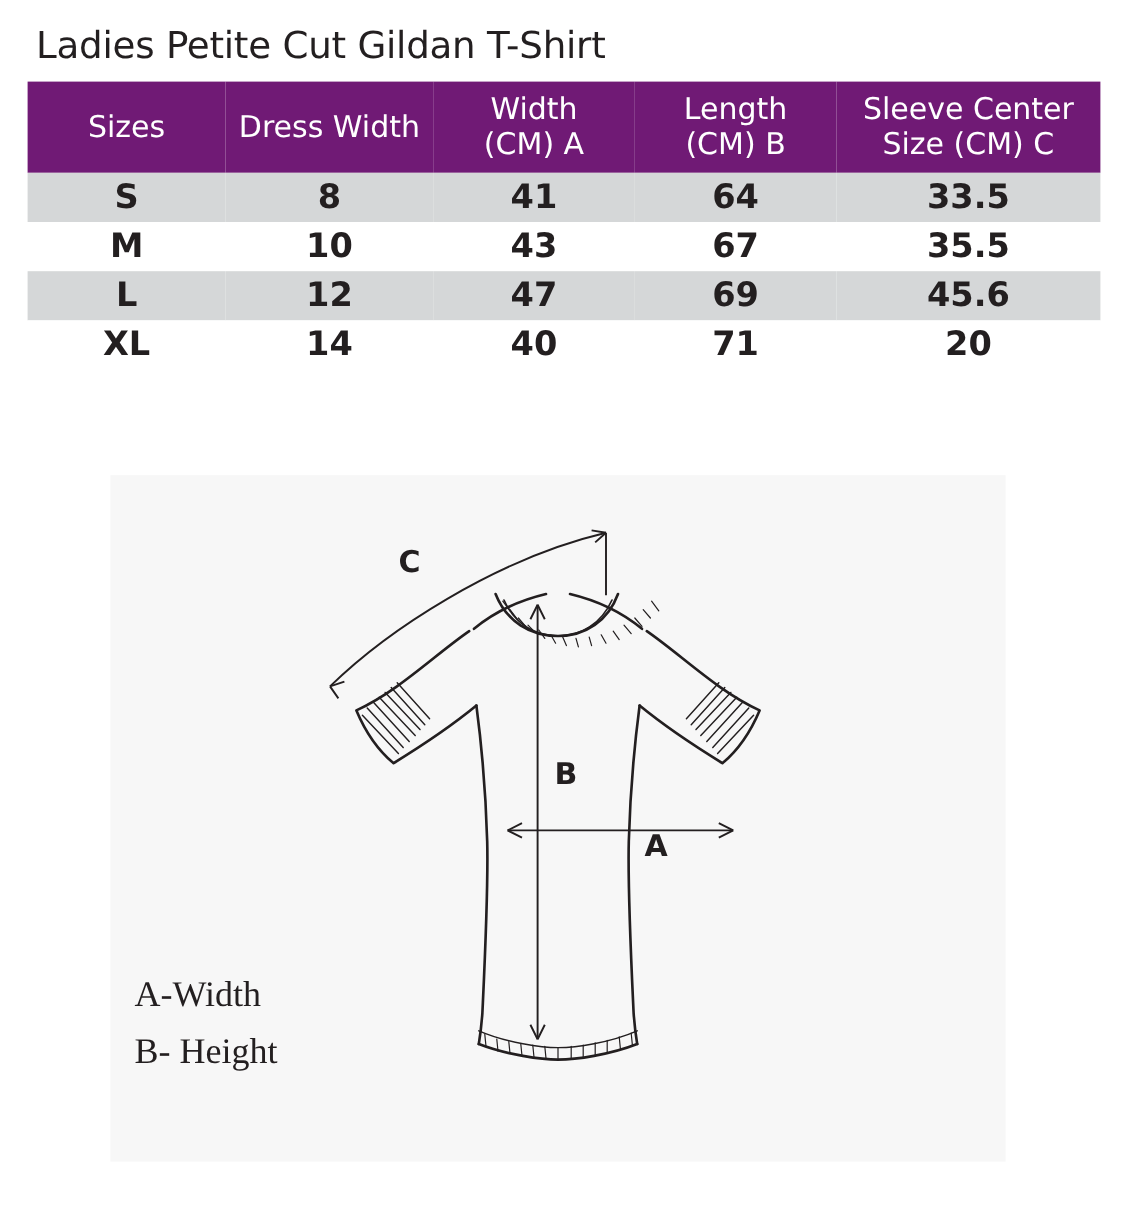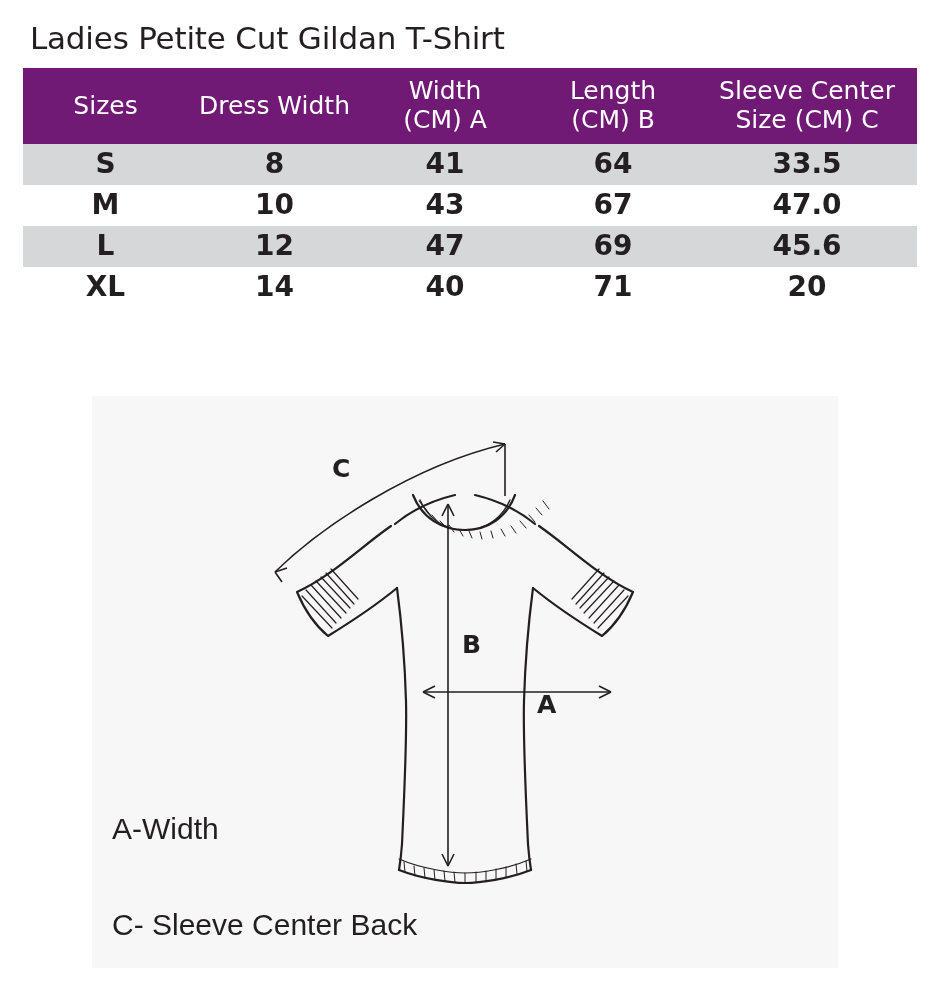--- a/index.html
+++ b/index.html
@@ -76,21 +76,21 @@
     width: 746px;
     height: 572px;
     background: #f7f7f7;
     border: none;
   }
   .legend {
     position: absolute;
     left: 112px;
     font-size: 30px;
     color: #231f20;
-    font-family: Liberation Sans, sans-serif;
+    font-family: Liberation Serif, serif;
     white-space: nowrap;
   }
   .legend.l1 { top: 812px; }
   .legend.l2 { top: 860px; }
   .legend.l3 { top: 908px; }
 
   .svg-wrap {
     position: absolute;
     left: 92px;
     top: 396px;
@@ -150,21 +150,21 @@
         <td>8</td>
         <td>41</td>
         <td>64</td>
         <td>33.5</td>
       </tr>
       <tr class="even">
         <td>M</td>
         <td>10</td>
         <td>43</td>
         <td>67</td>
-        <td>47.0</td>
+        <td>35.5</td>
       </tr>
       <tr class="odd">
         <td>L</td>
         <td>12</td>
         <td>47</td>
         <td>69</td>
         <td>45.6</td>
       </tr>
       <tr class="even">
         <td>XL</td>
@@ -266,15 +266,15 @@
         <path d="M413,48 L413,100"></path>
       </g>
     </svg>
 
     <div class="dim-label dim-a" style="left:445px; top:294px;">A</div>
     <div class="dim-label dim-b" style="left:370px; top:234px;">B</div>
     <div class="dim-label dim-c" style="left:240px; top:58px;">C</div>
   </div>
 
   <div class="legend l1">A-Width</div>
-  <div class="legend l3">C- Sleeve Center Back</div>
+  <div class="legend l2">B- Height</div>
 
 </div>
 
 </body></html>

